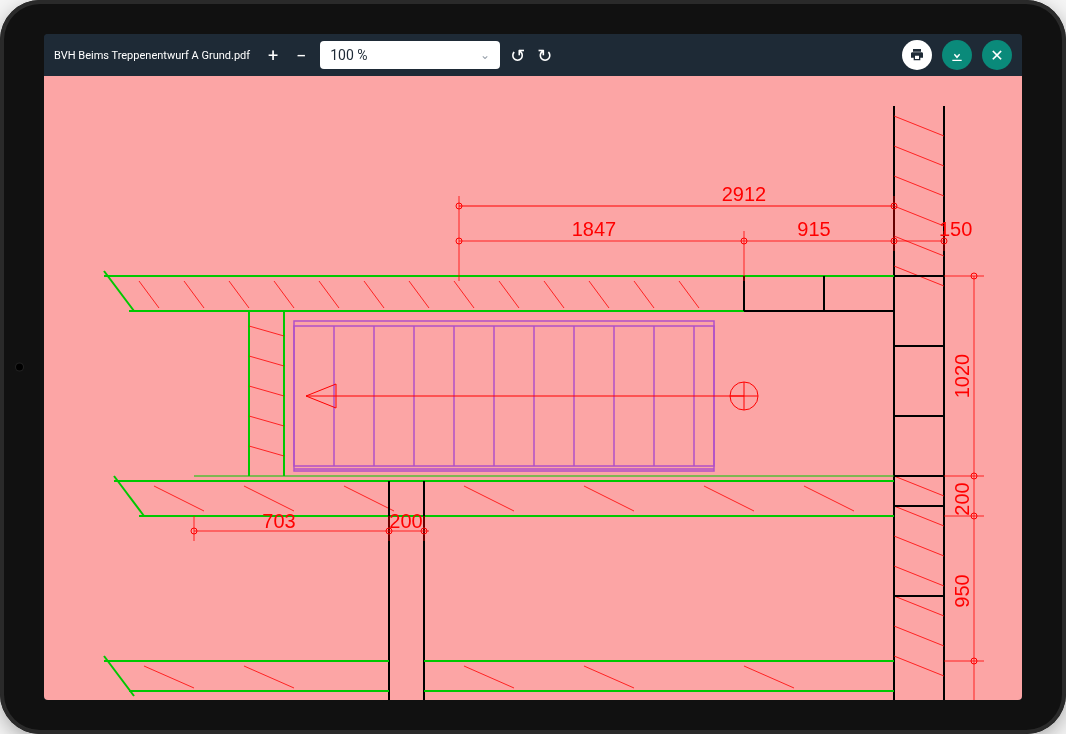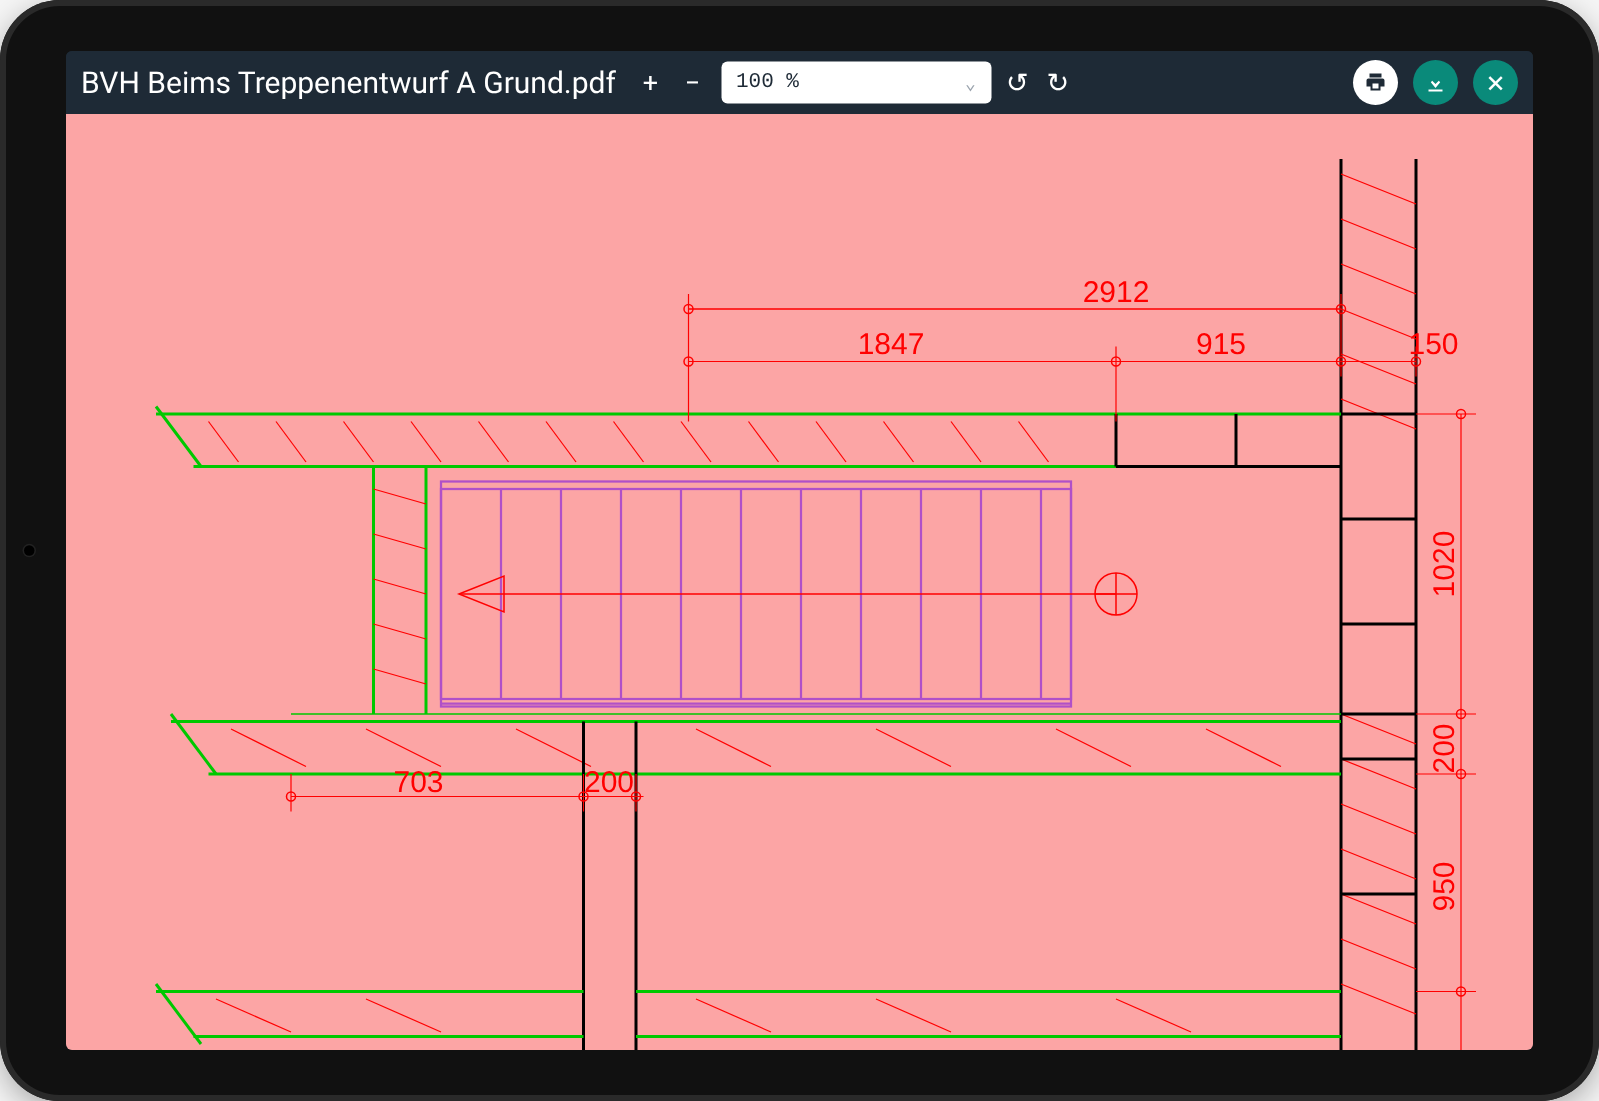--- a/index.html
+++ b/index.html
@@ -32,29 +32,29 @@
   .toolbar {
     height:42px;
     background:#1e2a36;
     display:flex; align-items:center;
     padding:0 10px;
     color:#fff;
     font-size:15px;
     justify-content:space-between;
   }
   .tb-left { display:flex; align-items:center; gap:14px; }
-  .filename { color:#fff; font-size:20px; }
+  .filename { color:#fff; font-size:11px; }
   .zoom-group { display:flex; align-items:center; gap:10px; }
   .zoom-btn { color:#fff; font-size:18px; width:18px; text-align:center; cursor:pointer; user-select:none;}
   .zoom-select {
     background:#fff; color:#1e2a36;
     height:28px; width:180px;
     border-radius:4px;
     display:flex; align-items:center; justify-content:space-between;
-    padding:0 10px; font-size:14px;font-family:Liberation Mono, monospace;
+    padding:0 10px; font-size:14px;
   }
   .chev { color:#9aa3ad; font-size:12px;}
   .history-group { display:flex; align-items:center; gap:12px; }
   .hist-btn { color:#fff; font-size:18px; cursor:pointer;}
   .tb-right { display:flex; align-items:center; gap:10px; }
   .circ-btn {
     width:30px; height:30px; border-radius:50%;
     display:flex; align-items:center; justify-content:center;
     cursor:pointer; font-size:15px;
   }

